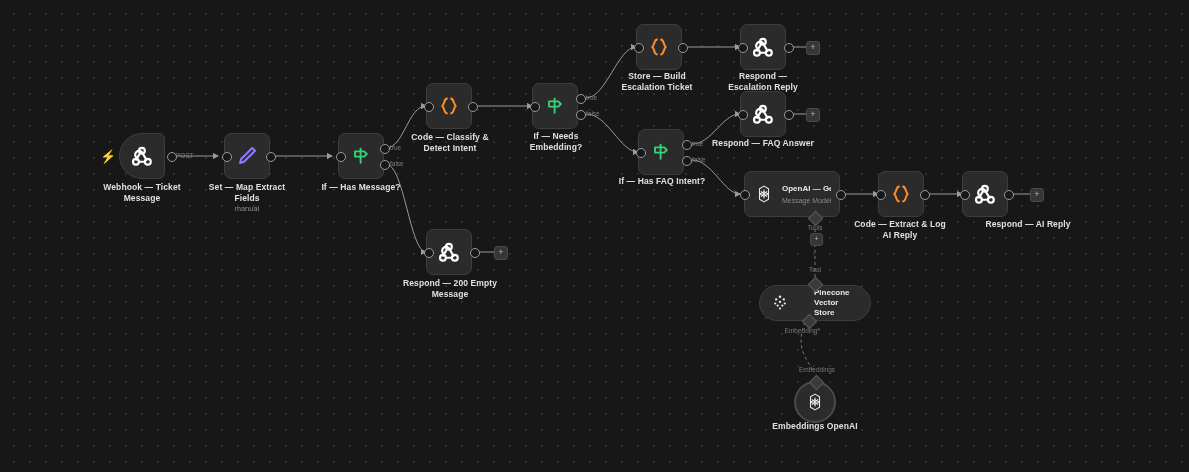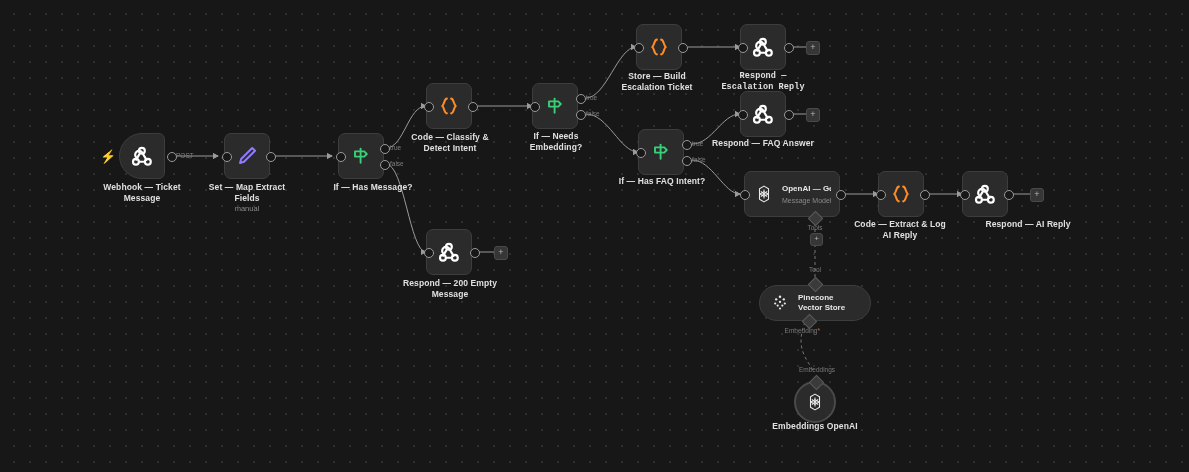--- a/index.html
+++ b/index.html
@@ -50,21 +50,21 @@
     border-radius: 7px;
     justify-content: flex-start;
     padding: 0 8px;
     gap: 7px;
   }
   .node.pill {
     width: 112px; height: 36px;
     border-radius: 18px;
     justify-content: flex-start;
     padding: 0 10px;
-    gap: 8px;
+    gap: 24px;
     background: #2b2b2b;
   }
   .node.circle {
     width: 42px; height: 42px;
     border-radius: 50%;
     border: 2px solid #4a4a4a;
     background: #2b2b2b;
   }
 
   
@@ -264,21 +264,21 @@
         <path d="M6 7.4 H15.2 L17.8 10 L15.2 12.6 H6 Z"></path>
         <path d="M11.6 4.6 V18.8"></path>
       </g>
     </svg>
   </div>
   <div class="port" style="left:336px;top:152px;"></div>
   <div class="port" style="left:380px;top:144px;"></div>
   <div class="port" style="left:380px;top:160px;"></div>
   <div class="portlabel" style="left:390px;top:144px;">true</div>
   <div class="portlabel" style="left:390px;top:160px;">false</div>
-  <div class="nlabel" style="left:326px;top:182px;width:94px;">If — Has Message?</div>
+  <div class="nlabel" style="left:314px;top:182px;width:94px;">If — Has Message?</div>
 
   <div class="arrowin" style="left:421px;top:103px;"></div>
   <div class="node square" style="left:426px;top:83px;">
     <svg class="icon" width="26" height="26" viewBox="0 0 24 24">
       <g fill="none" stroke="#ff8c26" stroke-width="1.9" stroke-linecap="round" stroke-linejoin="round">
         <path d="M10 5.2 C7.6 5.2 7.8 10.4 5.8 12 C7.8 13.6 7.6 18.8 10 18.8"></path>
         <path d="M14 5.2 C16.4 5.2 16.2 10.4 18.2 12 C16.2 13.6 16.4 18.8 14 18.8"></path>
       </g>
     </svg>
   </div>
@@ -325,21 +325,21 @@
         <circle cx="6.4" cy="17.3" r="2.7"></circle>
         <circle cx="17.4" cy="17.3" r="2.7"></circle>
         <circle cx="11.9" cy="7.2" r="2.7"></circle>
         <path d="M9.2 17.3 L14.6 17.3"></path>
       </g>
     </svg>
   </div>
   <div class="port" style="left:738px;top:43px;"></div>
   <div class="port" style="left:784px;top:43px;"></div>
   <div class="plusbtn" style="left:806px;top:41px;">+</div>
-  <div class="nlabel" style="left:716px;top:71px;width:94px;font-family:Liberation Mono, monospace;">Respond — Escalation Reply</div>
+  <div class="nlabel" style="left:716px;top:71px;width:94px;">Respond — Escalation Reply</div>
 
   <div class="arrowin" style="left:633px;top:149px;"></div>
   <div class="node square" style="left:638px;top:129px;">
     <svg class="icon" width="24" height="24" viewBox="0 0 24 24">
       <g fill="none" stroke="#38d178" stroke-width="1.9" stroke-linejoin="round" stroke-linecap="round">
         <path d="M6 7.4 H15.2 L17.8 10 L15.2 12.6 H6 Z"></path>
         <path d="M11.6 4.6 V18.8"></path>
       </g>
     </svg>
   </div>

